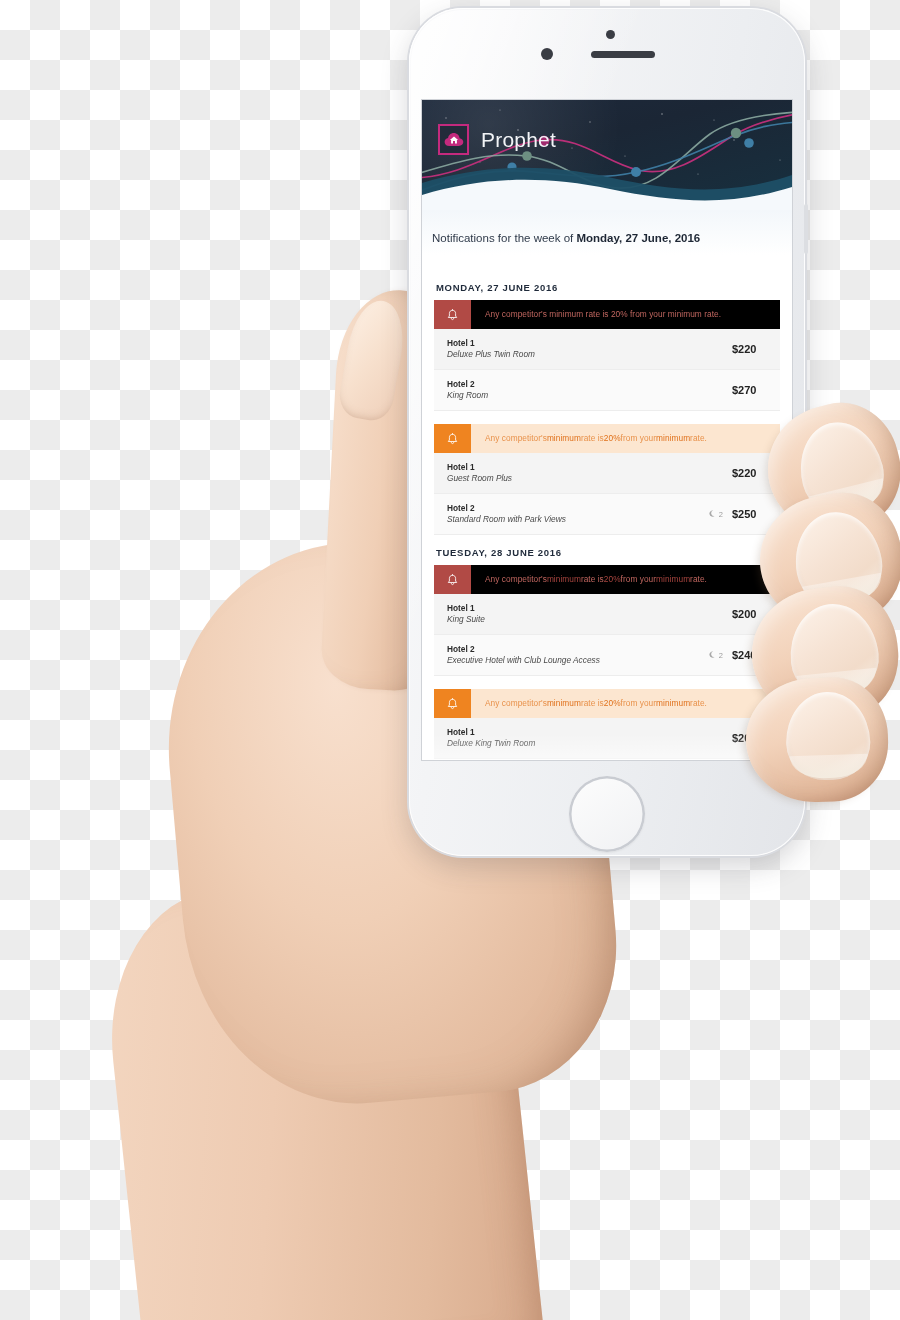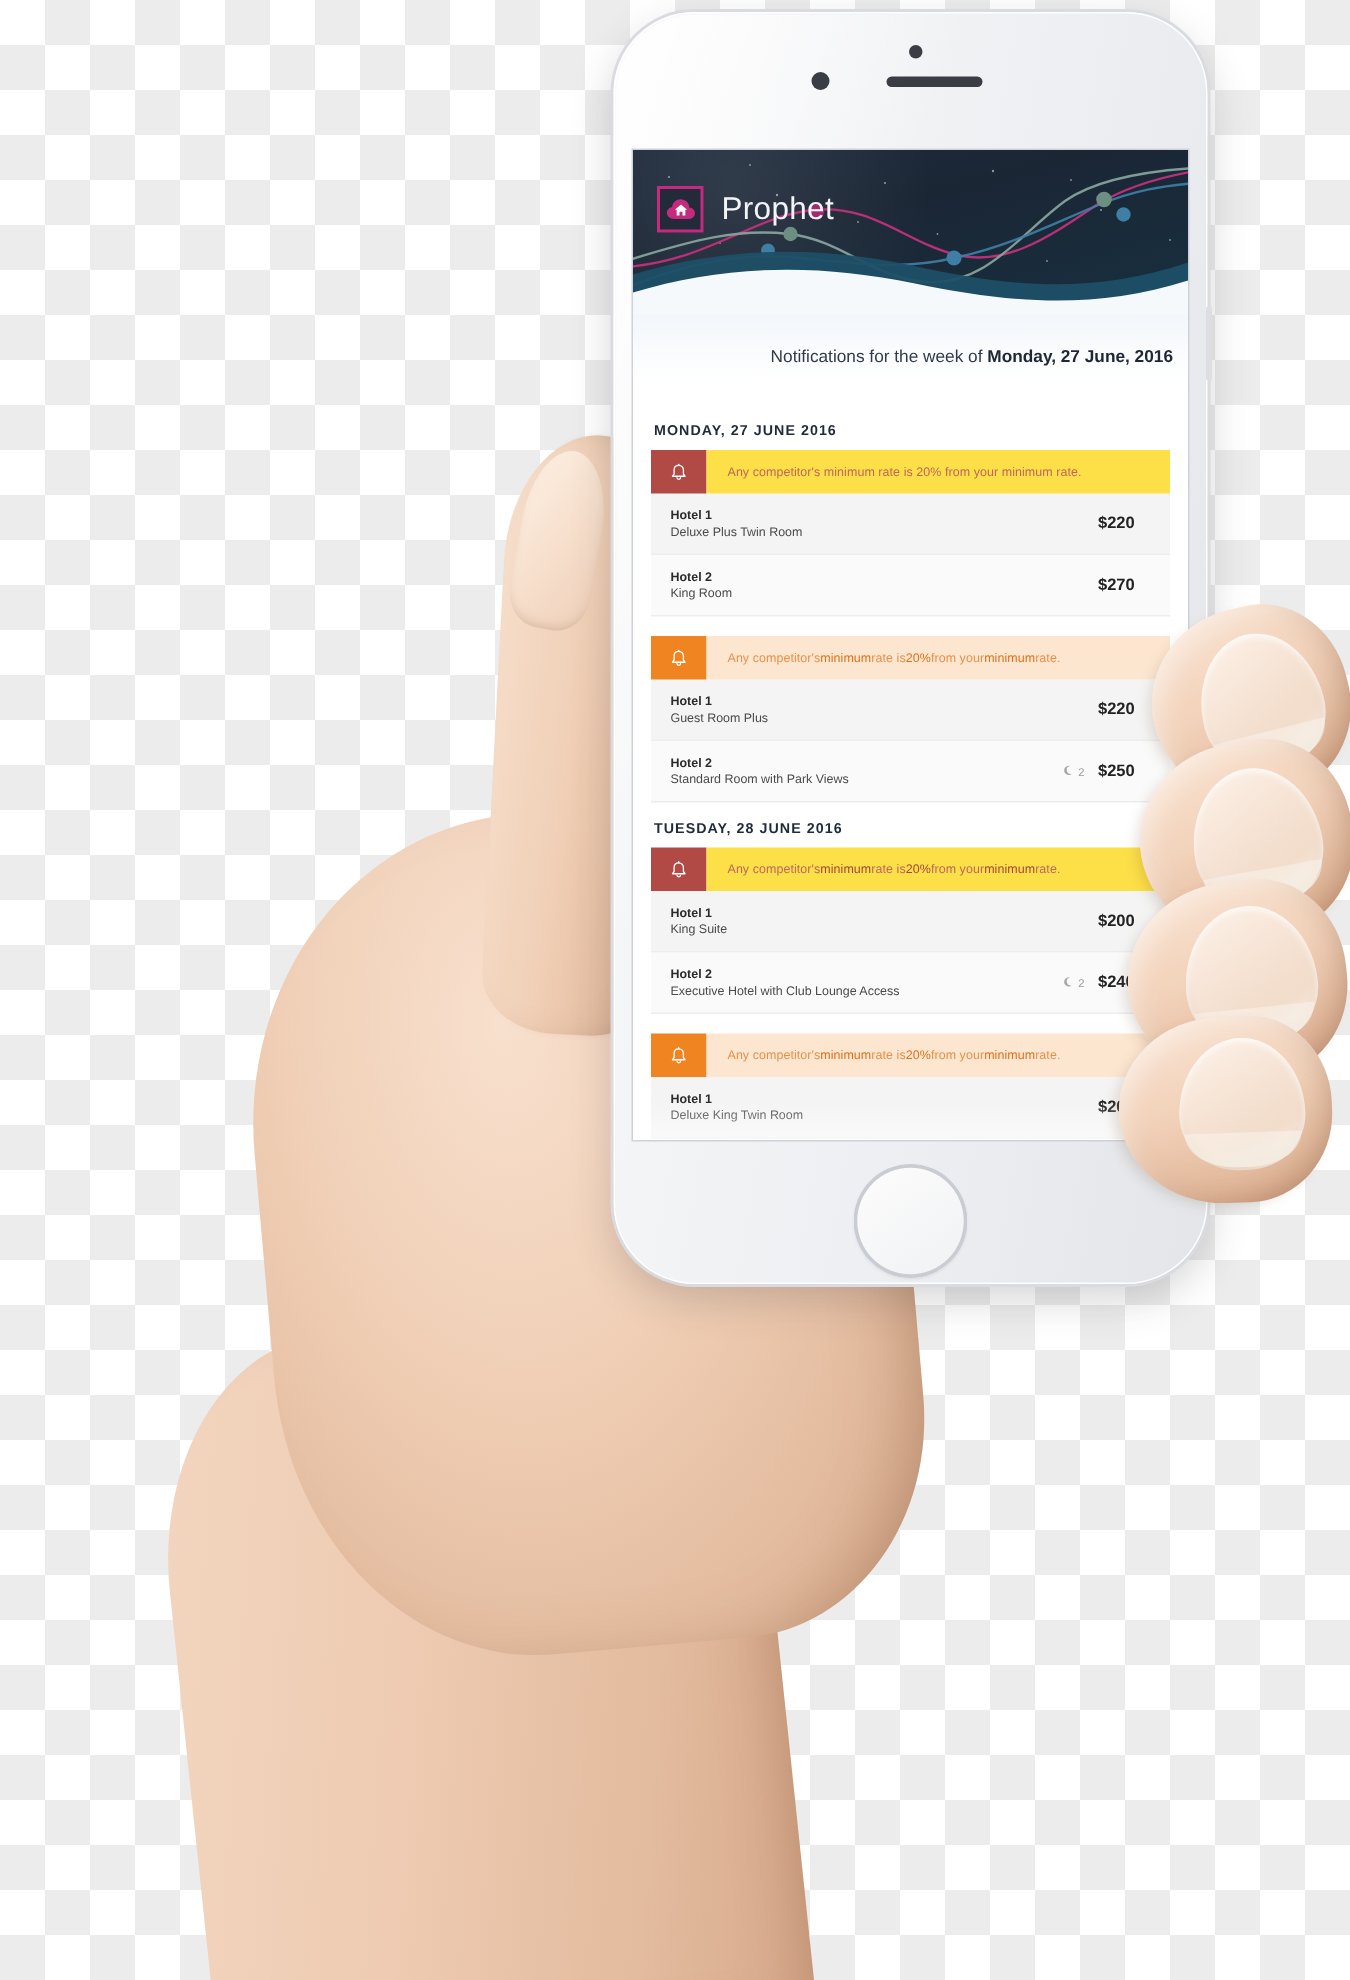--- a/index.html
+++ b/index.html
@@ -236,21 +236,21 @@
   .app-title {
     margin-left: 12px;
     color: #f2f4f7;
     font-size: 21px;
     letter-spacing: .2px;
     font-weight: 400;
   }
 
   
   .week-line {
-    text-align: right;
+    text-align: left;
     font-size: 11.5px;
     color: #2f3a4a;
     padding: 22px 10px 26px;
     background: linear-gradient(180deg,#f3f7fb 0%, #ffffff 75%);
   }
   .week-line b { font-weight: 700; color: #1e2735; }
 
   .feed { padding: 0 12px 0 12px; background:#fff; }
 
   .day-title {
@@ -281,21 +281,21 @@
     align-items: center;
     font-size: 8.3px;
     letter-spacing: .05px;
     padding-left: 14px;
     padding-right: 8px;
     line-height: 1.25;
   }
   .alert-text b { font-weight: 400; }
 
   .alert.red .alert-icon { background: #b14a45; }
-  .alert.red .alert-text { background: #fde047; color: #c0665f; }
+  .alert.red .alert-text { background: #000000; color: #c0665f; }
   .alert.red .alert-text b { color: #a8453f; }
 
   .alert.orange .alert-icon { background: #ef8420; }
   .alert.orange .alert-text { background: #fce6d0; color: #e8914a; }
   .alert.orange .alert-text b { color: #e0711b; }
 
   .rate-row {
     display: flex;
     align-items: center;
     padding: 7px 10px 7px 13px;
@@ -308,20 +308,21 @@
   .hotel-name {
     font-size: 8.3px;
     font-weight: 700;
     color: #2b2b2b;
     line-height: 1.35;
   }
   .room-name {
     font-size: 8.3px;
     color: #4a4a4a;
     line-height: 1.35;
+    font-style: italic;
   }
   .nights {
     display: flex;
     align-items: center;
     gap: 2px;
     color: #9a9a9a;
     font-size: 7.5px;
     margin-right: 9px;
   }
   .price {

